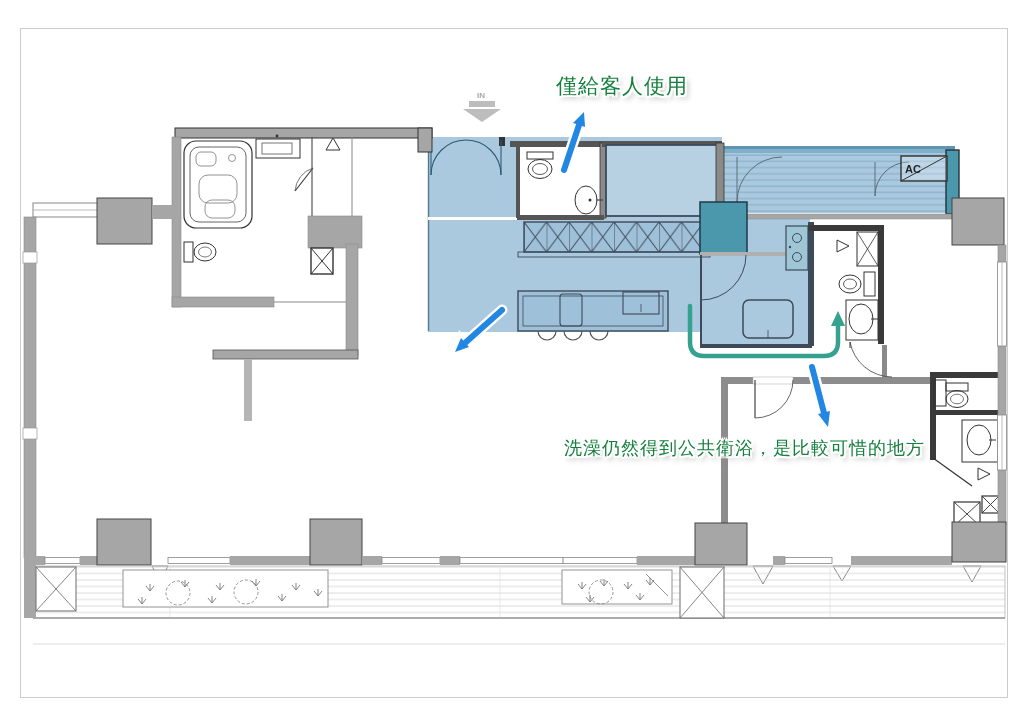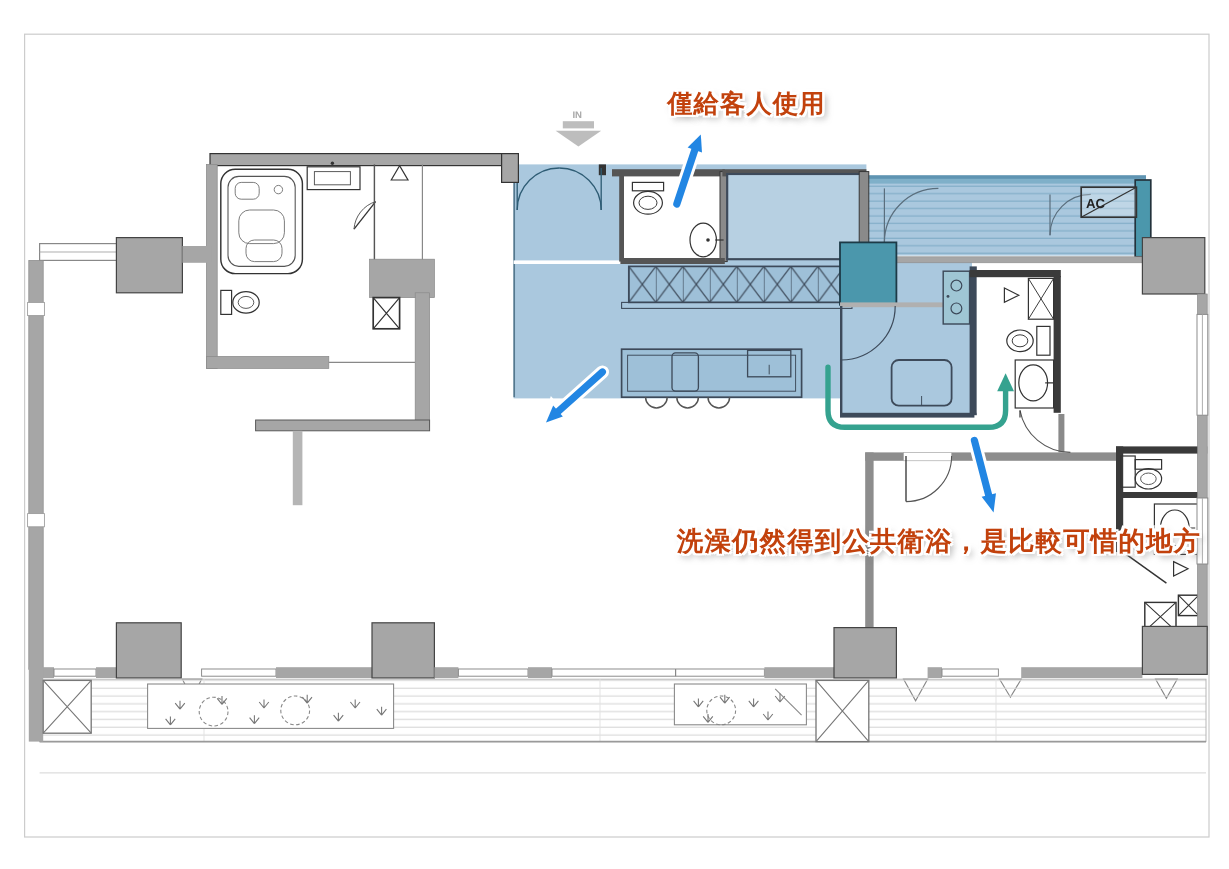--- a/index.html
+++ b/index.html
@@ -1,25 +1,25 @@
 <!DOCTYPE html>
 <html><head>
 <meta charset="utf-8">
 <style>
   html,body{margin:0;padding:0;background:#ffffff;}
   #canvas{position:relative;width:1024px;height:724px;background:#ffffff;overflow:hidden;
           font-family:"Liberation Sans",sans-serif;}
   #plan{position:absolute;left:0;top:0;}
-  .anno{position:absolute;font-weight:bold;color:#c2410c;white-space:nowrap;letter-spacing:1px;
+  .anno{position:absolute;font-weight:normal;color:#15803d;white-space:nowrap;letter-spacing:1px;
         text-shadow:-2px -2px 0 #fff,2px -2px 0 #fff,-2px 2px 0 #fff,2px 2px 0 #fff,
                     -2px 0 0 #fff,2px 0 0 #fff,0 -2px 0 #fff,0 2px 0 #fff,
                     3px 4px 5px rgba(130,130,130,.75);}
   #anno-guest{left:556px;top:72px;font-size:21px;}
   #anno-maid{left:204px;top:367px;font-size:22px;}
-  #anno-bath{left:564px;top:436px;font-size:22px;}
+  #anno-bath{left:564px;top:436px;font-size:18px;}
 </style>
 </head>
 <body>
 
 <div id="canvas">
 <svg id="plan" width="1024" height="724" viewBox="0 0 1024 724">
   <defs>
     <pattern id="xh" width="22.5" height="30" patternUnits="userSpaceOnUse" x="524" y="222">
       <path d="M0,0 L22.5,30 M0,30 L22.5,0 M0,0 L0,30" stroke="#3d4a5a" stroke-width="1" fill="none"></path>
     </pattern>

